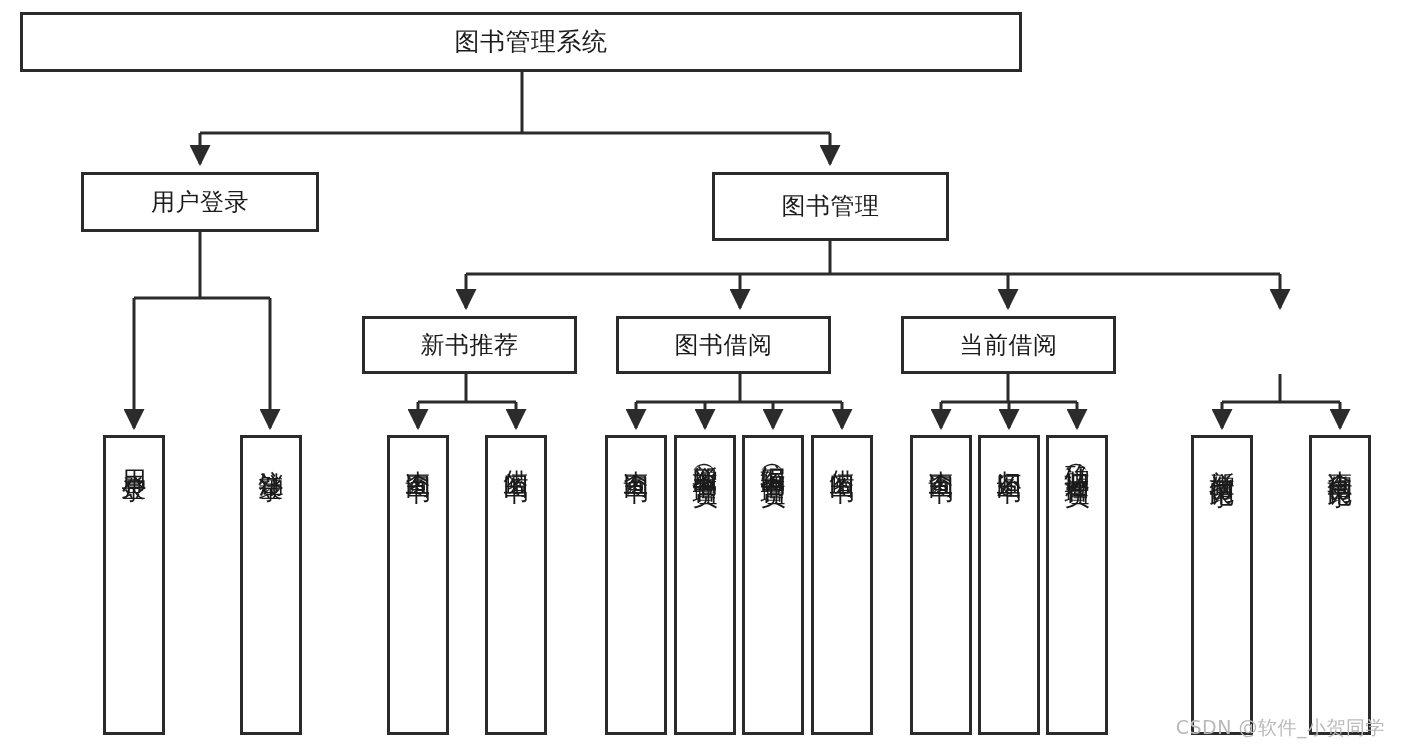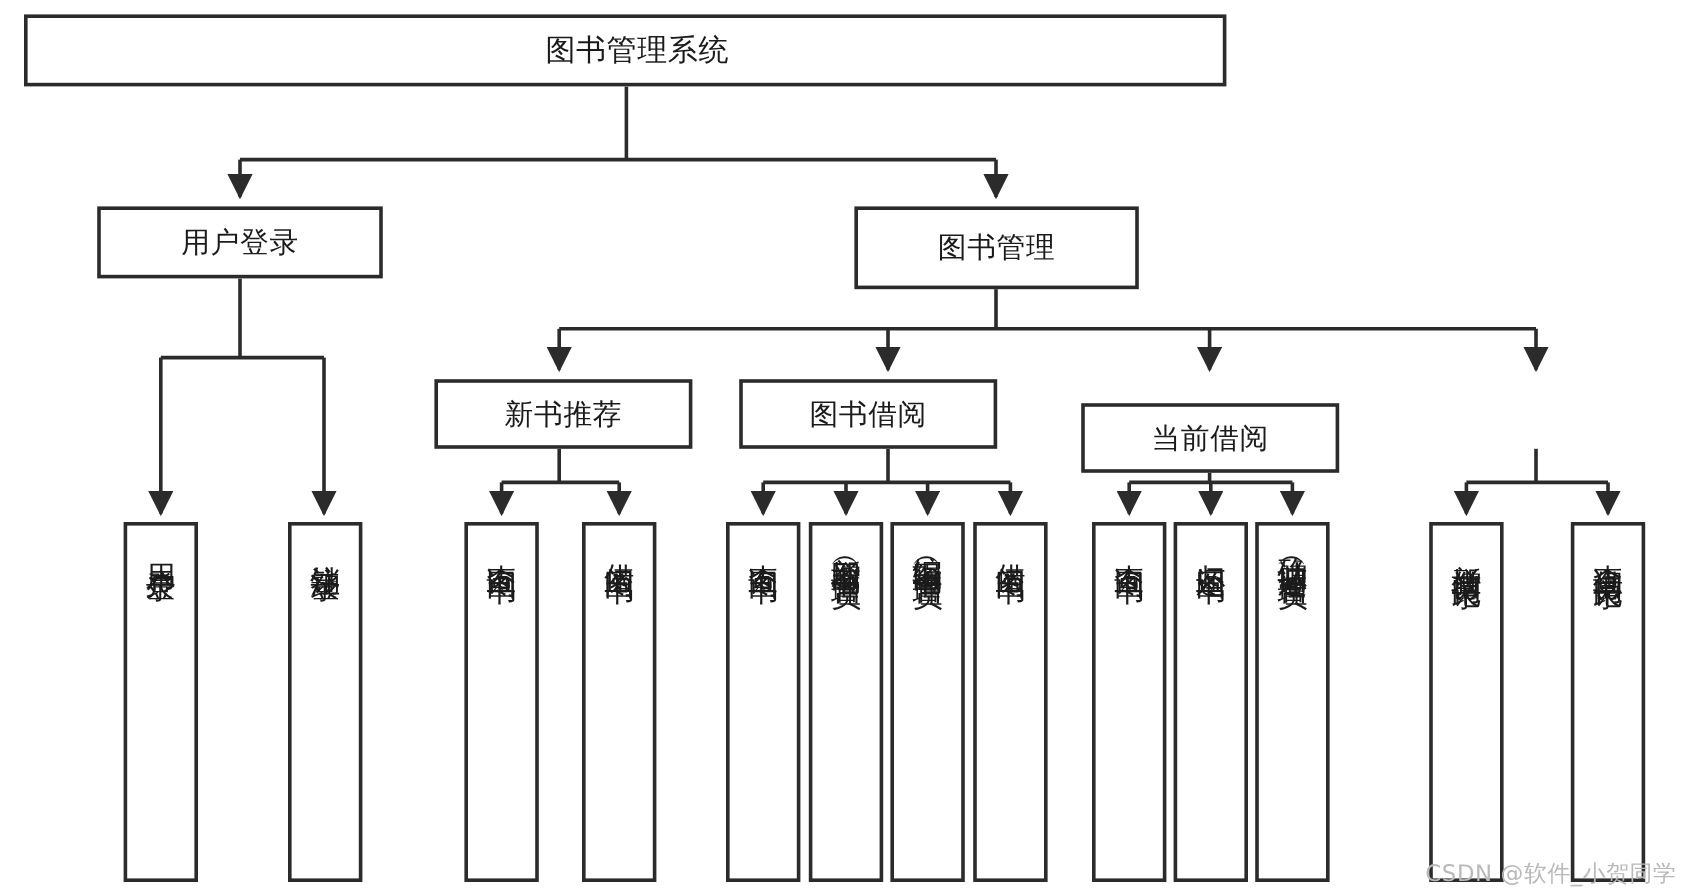--- a/index.html
+++ b/index.html
@@ -62,21 +62,21 @@
     letter-spacing: 3px;
     line-height: 1;
     display: block;
     text-align: left;
   }
   .node.leaf.tall-text {
     padding-top: 6px;
   }
   .watermark {
     position: absolute;
-    right: 8px;
+    right: 20px;
     bottom: 6px;
     font-size: 19px;
     color: #b9b9b9;
     letter-spacing: 0.5px;
     z-index: 6;
     white-space: nowrap;
     font-family: "DejaVu Sans", "Liberation Sans", sans-serif;
     margin-top: 44px;
   }
 </style>
@@ -149,21 +149,21 @@
   </div>
 
   <div class="node level3" style="left:362px; top:316px; width:215px; height:58px;">
     <span class="node-label">新书推荐</span>
   </div>
 
   <div class="node level3" style="left:616px; top:316px; width:215px; height:58px;">
     <span class="node-label">图书借阅</span>
   </div>
 
-  <div class="node level3" style="left:901px; top:316px; width:215px; height:58px;margin-top:20px;">
+  <div class="node level3" style="left:901px; top:316px; width:215px; height:58px;">
     <span class="node-label">当前借阅</span>
   </div>
 
 
   <div class="node leaf" style="left:103px; top:435px; width:62px; height:300px;">
     <span class="node-label">用户登录</span>
   </div>
 
   <div class="node leaf" style="left:240px; top:435px; width:62px; height:300px;">
     <span class="node-label">注销登录</span>

